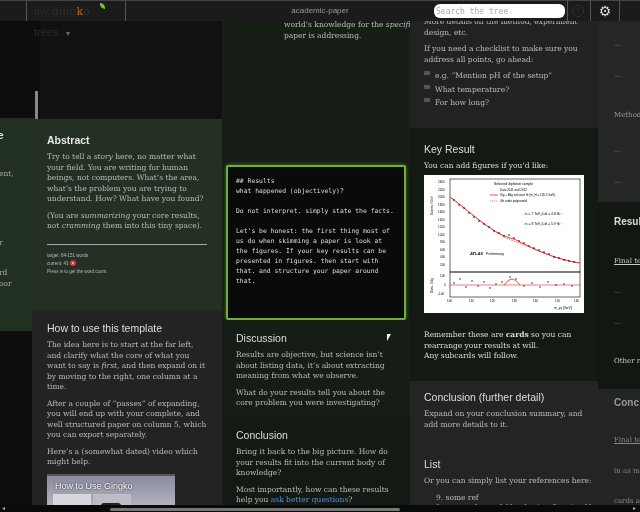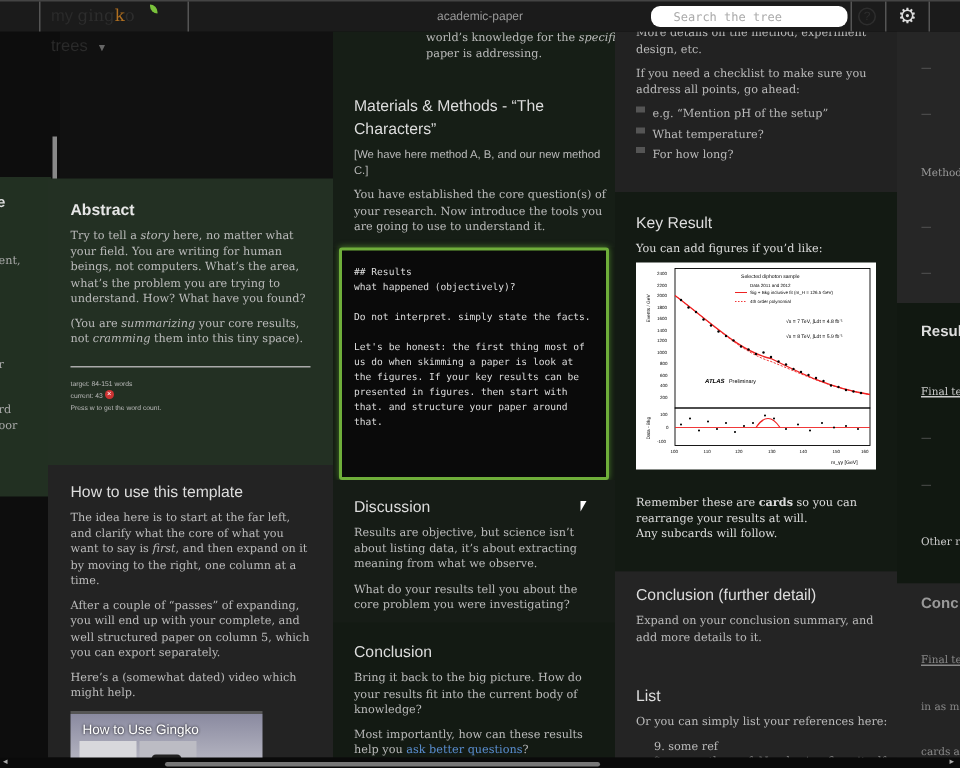--- a/index.html
+++ b/index.html
@@ -8,21 +8,21 @@
 
   
   .topbar { position: absolute; left: 0; top: 0; width: 640px; height: 21px; background: #1b1b1b; border-top: 1px solid #444; z-index: 10; }
   .tb-sep { position: absolute; top: 0; width: 1px; height: 20px; background: #555; }
   .tree-menu { position: absolute; left: 26px; top: 0; width: 99px; height: 20px; font-family: "Liberation Sans", sans-serif; font-size: 11px; line-height: 20px; padding-left: 8px; color: #2a2a2a; cursor: pointer; }
   .tree-menu .g1 { color: #2d2d2d; font-family: "DejaVu Serif", serif; }
   .tree-menu .k { color: #b06f20; font-family: "DejaVu Serif", serif; }
   .tree-menu .leaf { position: absolute; left: 74px; top: 2px; width: 5px; height: 6px; background: #7ac23b; border-radius: 0 5px 0 5px; }
   .tree-menu .caret { font-size: 7px; color: #666; margin-left: 6px; }
   .doc-title { position: absolute; left: 0; width: 640px; top: 0; text-align: center; font-family: "Liberation Sans", sans-serif; font-size: 8px; line-height: 20px; color: #999; pointer-events: none; }
-  .search { position: absolute; left: 434px; top: 3px; width: 131px; height: 14px; background: #fff; border-radius: 6px; border: none; font-family: "DejaVu Sans Mono", monospace; font-size: 8px; padding-left: 15px; color: #444; }
+  .search { position: absolute; left: 434px; top: 3px; width: 131px; height: 14px; background: #fff; border-radius: 6px; border: none; font-family: "DejaVu Sans Mono", monospace; font-size: 8px; padding-left: 2px; color: #444; }
   .search::placeholder { color: #aaa; }
   .help-icon { position: absolute; left: 572px; top: 4px; width: 12px; height: 12px; border: 1px solid #2e2e2e; border-radius: 50%; font-size: 8px; line-height: 10px; text-align: center; color: #2e2e2e; font-family: "Liberation Sans", sans-serif; }
   .gear-icon { position: absolute; left: 597px; top: 2px; width: 16px; height: 16px; color: #ddd; font-size: 14px; line-height: 16px; text-align: center; }
 
   
   .col { position: absolute; top: 21px; height: 484px; overflow: hidden; }
   .col1 { left: 0; width: 40px; background: #0d0d0d; }
   .col2 { left: 40px; width: 182px; background: #111; }
   .col3 { left: 222px; width: 188px; background: #131a13; }
   .col4 { left: 410px; width: 188px; background: #1a1a1a; }
@@ -130,25 +130,20 @@
     <div class="pane" style="left:88px;top:32px;width:36px;height:16px;"></div>
     <div class="vt">How to Use Gingko</div>
     <div class="play">▶</div>
   </div>
 </div>
 
 <div class="col col3">
   <div class="col3-bg-top"></div>
   <div class="card" style="left:14px;top:-1px;width:170px;margin-left:48px;">
     <p><span>world’s knowledge for the </span><em>specific area</em><span> this paper is addressing.</span></p>
-  </div>
-  <div class="card" style="left:14px;top:43px;width:168px;">
-    <h2>Materials &amp; Methods - “The Characters”</h2>
-    <p style="font-family:'Liberation Sans',sans-serif;">[We have here method A, B, and our new method C.]</p>
-    <p>You have established the core question(s) of your research. Now introduce the tools you are going to use to understand it.</p>
   </div>
   <div class="editor" contenteditable="true" style="">## Results
 what happened (objectively)?
 
 Do not interpret. simply state the facts.
 
 Let's be honest: the first thing most of us do when skimming a paper is look at the figures. If your key results can be presented in figures. then start with that. and structure your paper around that.</div>
   <div class="col3-lower"></div>
   <div class="card" style="left:14px;top:310px;width:168px;">
     <h2>Discussion</h2>

